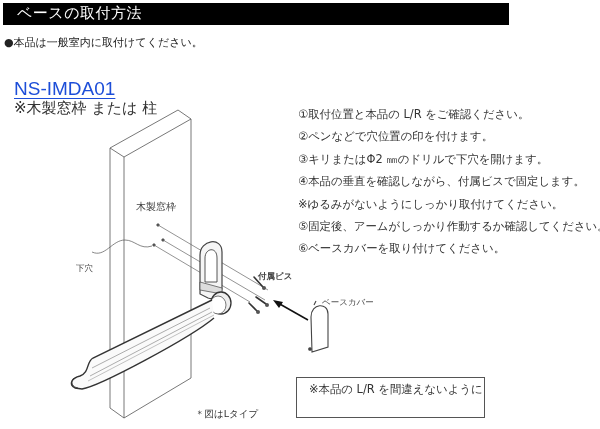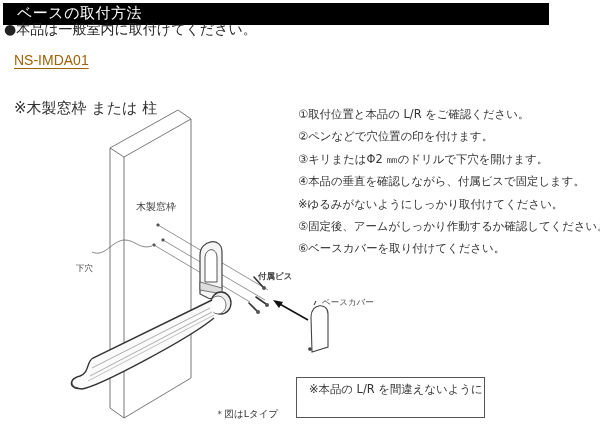--- a/index.html
+++ b/index.html
@@ -1,34 +1,34 @@
 <!DOCTYPE html>
 <html><head>
 <meta charset="utf-8">
 <style>
   html, body { margin: 0; padding: 0; background: #ffffff; }
   body { width: 600px; height: 429px; position: relative; overflow: hidden;
          font-family: "DejaVu Sans", "Liberation Sans", sans-serif; color: #222; }
-  .title-bar { position: absolute; left: 3px; top: 3px; width: 546px; height: 22px;
+  .title-bar { position: absolute; left: 3px; top: 3px; width: 506px; height: 22px;
                background: #000; color: #fff; }
   .title-bar span { position: absolute; left: 14px; top: 1px; font-size: 15px; letter-spacing: 0.5px; }
-  .note-top { position: absolute; left: 4px; top: 21px; font-size: 14px; color: #222; }
-  .model { position: absolute; left: 14px; top: 52px; font-size: 14px; color: #a16207;
+  .note-top { position: absolute; left: 4px; top: 35px; font-size: 11px; color: #222; }
+  .model { position: absolute; left: 14px; top: 78px; font-size: 19px; color: #1d4ed8;
            font-family: "Liberation Sans", sans-serif; text-decoration: underline;
            text-underline-offset: 3px; text-decoration-thickness: 1px; }
   .frame-type { position: absolute; left: 14px; top: 99px; font-size: 15px; color: #333; }
   .steps { position: absolute; left: 298px; top: 103px; font-size: 11.4px; color: #333; line-height: 22.4px; }
   .steps div { white-space: nowrap; }
   .svg-layer { position: absolute; left: 0; top: 0; }
   .label { position: absolute; font-size: 8.5px; color: #444; white-space: nowrap; }
   .warn-box { position: absolute; left: 296px; top: 377px; width: 189px; height: 41px;
               border: 1.5px solid #555; box-sizing: border-box; font-size: 11.4px; color: #333; }
   .warn-box .l1 { position: absolute; left: 12px; top: 4px; white-space: nowrap; }
   .warn-box .l2 { position: absolute; left: 21px; top: 20px; white-space: nowrap; }
-  .caption { position: absolute; left: 195px; top: 408px; font-size: 9.5px; color: #333; margin-left: 20px; }
+  .caption { position: absolute; left: 195px; top: 408px; font-size: 9.5px; color: #333; }
 </style>
 </head>
 <body>
 
 <div class="title-bar">
   <span>ベースの取付方法</span>
 </div>
 
 <div class="note-top">●本品は一般室内に取付けてください。</div>
 <div class="model">NS-IMDA01</div>

